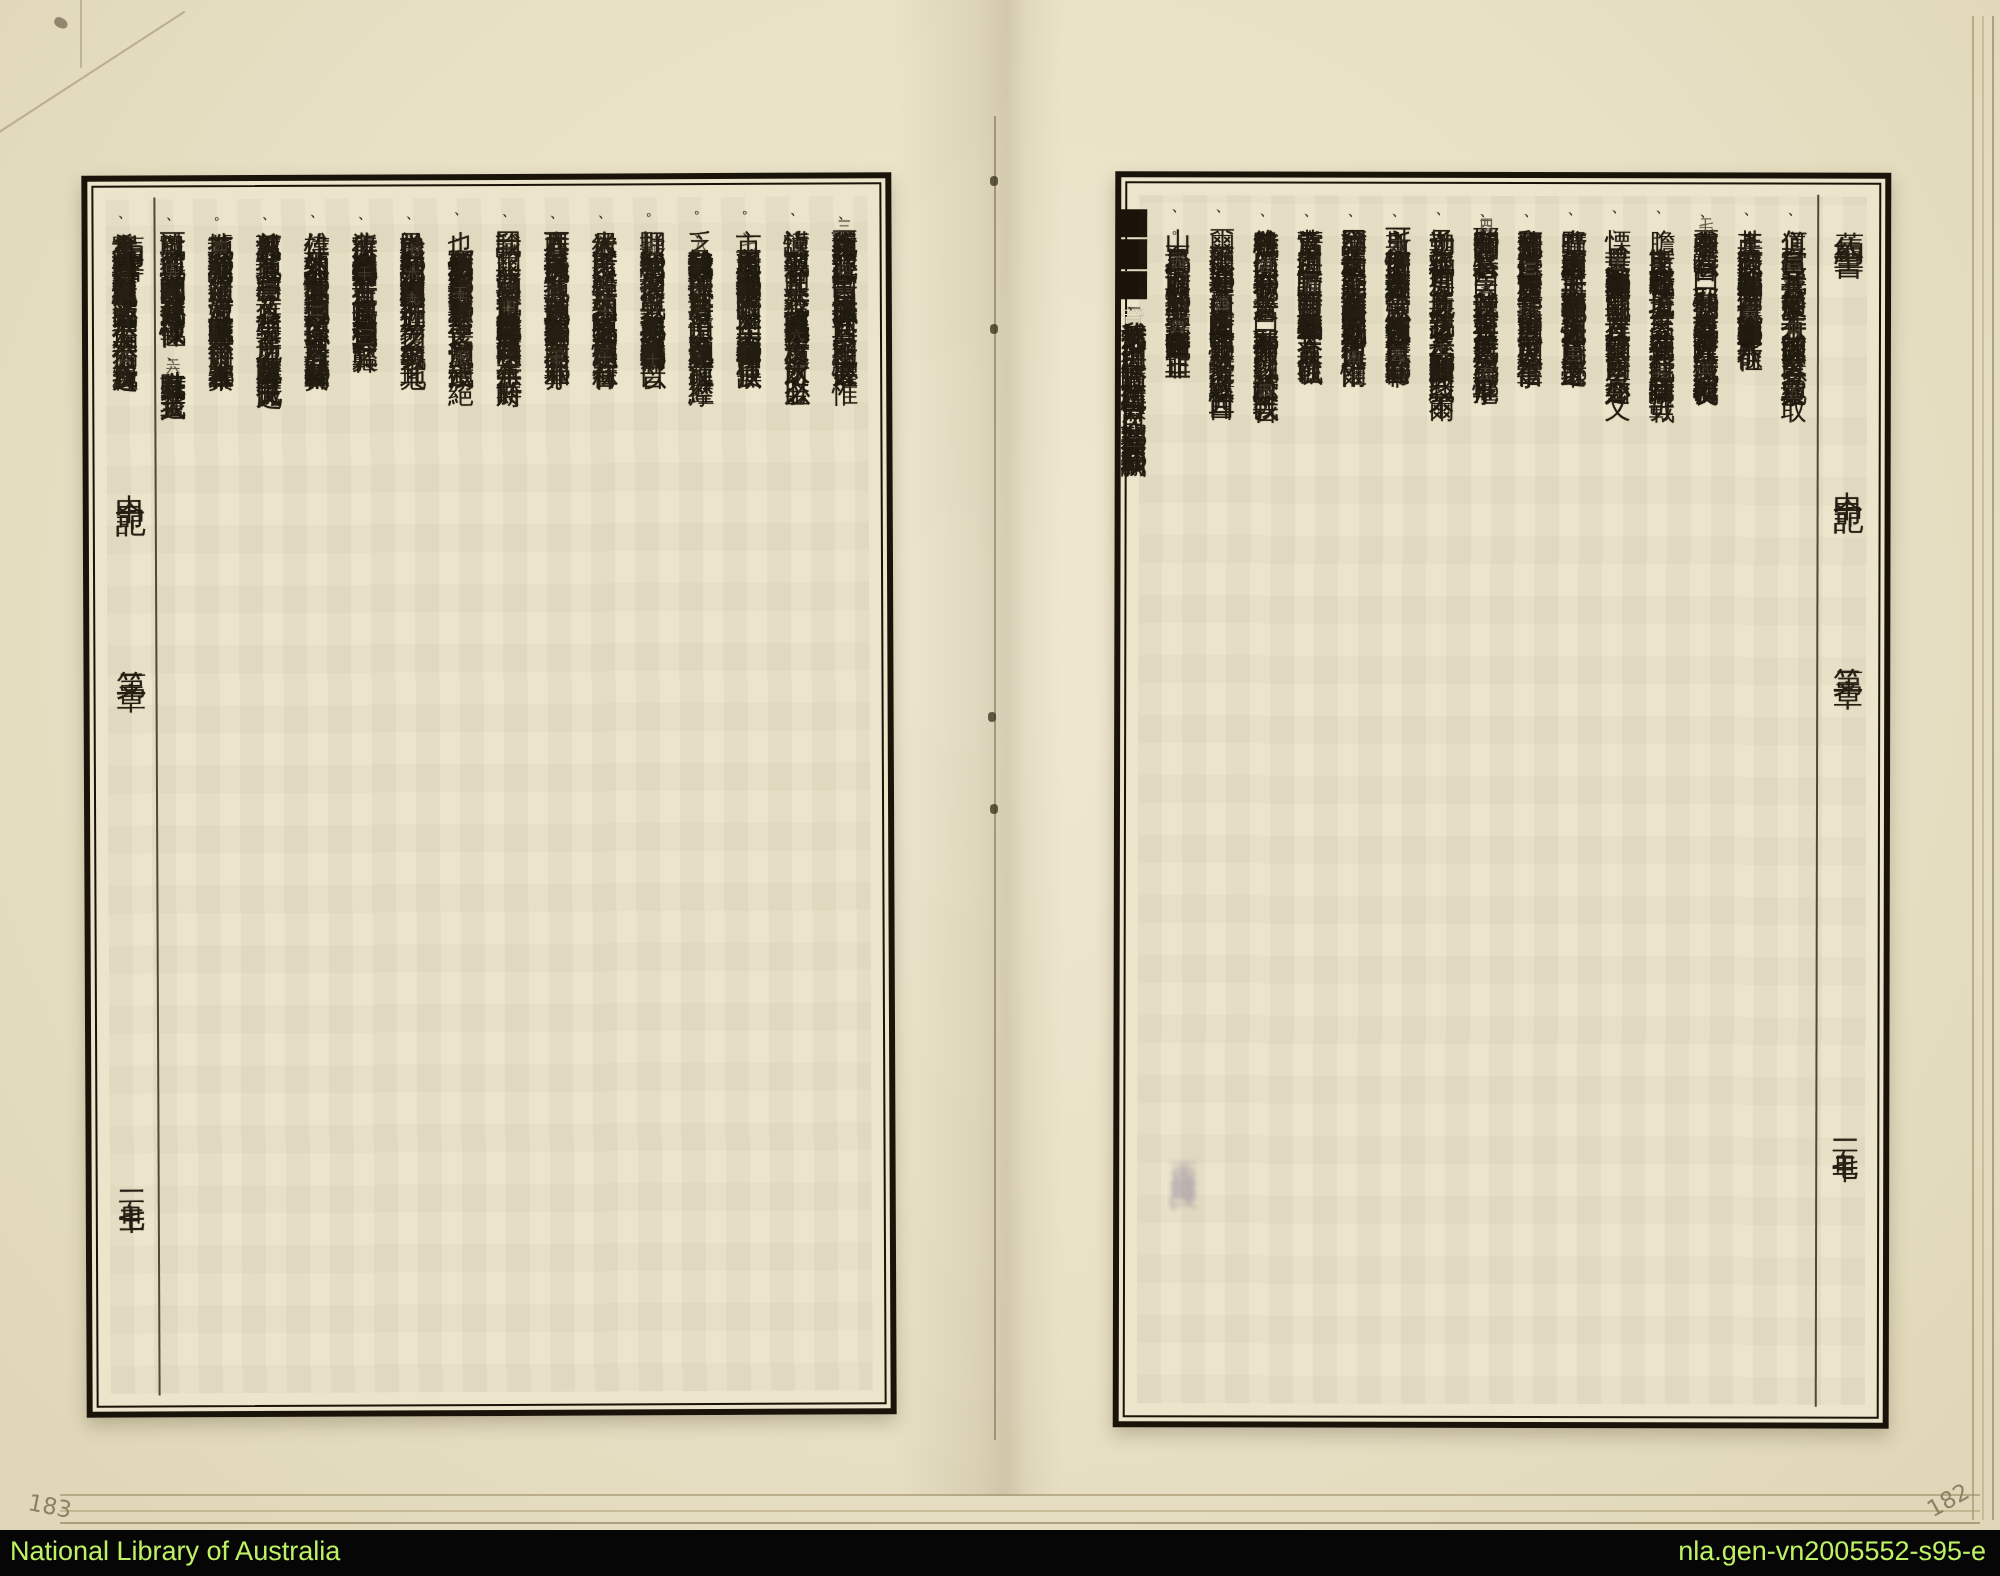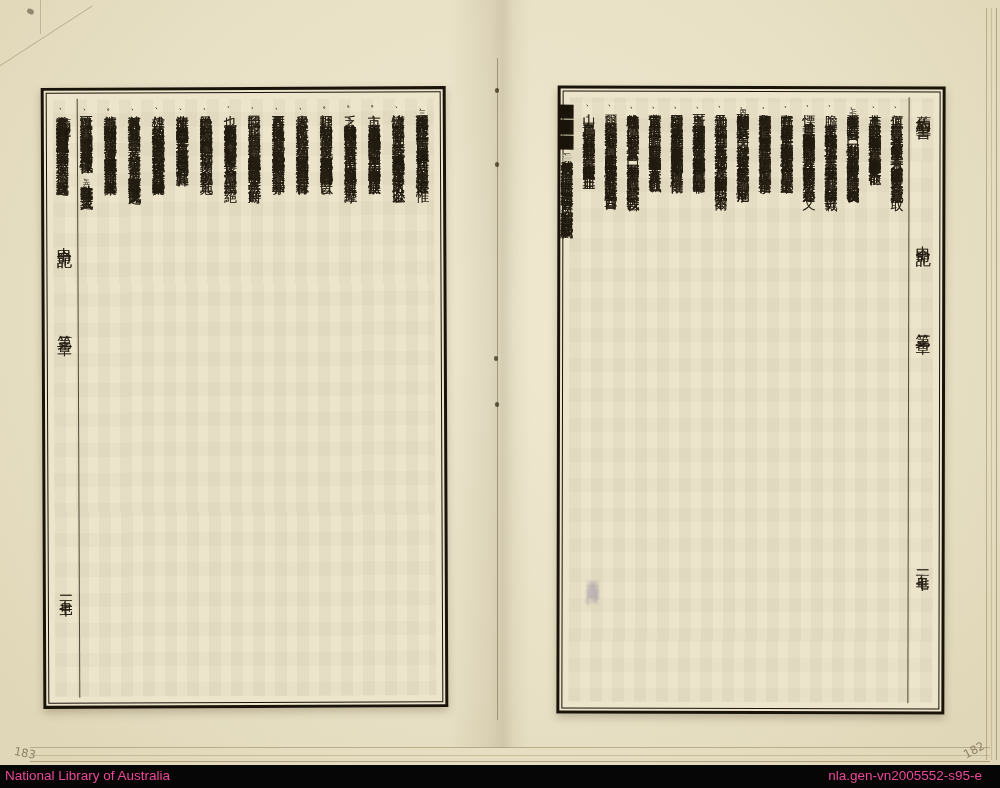--- a/index.html
+++ b/index.html
@@ -67,23 +67,23 @@
     writing-mode:vertical-rl;text-orientation:upright;font-size:14px;
     letter-spacing:2px;color:#7c6f93;opacity:.42;filter:blur(1px);
     transform:scaleX(-1);}
   
   .pencil{position:absolute;font-family:"DejaVu Sans",sans-serif;
     color:#8d8165;font-size:11.5px;}
   .pencil.pl{left:14px;top:746px;transform:rotate(11deg);}
   .pencil.pr{left:963px;top:743px;transform:rotate(-29deg);}
   
   .footer{position:absolute;left:0;top:765px;width:1000px;height:23px;background:#060606;
-    font-family:"Liberation Sans",sans-serif;color:#ec4899;font-size:13.5px;}
+    font-family:"Liberation Sans",sans-serif;color:#bef264;font-size:13.5px;}
   .footer .fl{position:absolute;left:5px;top:3px;}
-  .footer .fr{position:absolute;right:18px;top:3px;text-align:right;}
+  .footer .fr{position:absolute;right:7px;top:3px;text-align:right;}
 </style>
 </head>
 <body>
 
 <div class="scan">
 
   <div class="gutter-shade"></div>
   <div class="fold-line"></div>
   <div class="stitch" style="left:495px;top:88px;"></div>
   <div class="stitch" style="left:495px;top:162px;"></div>

